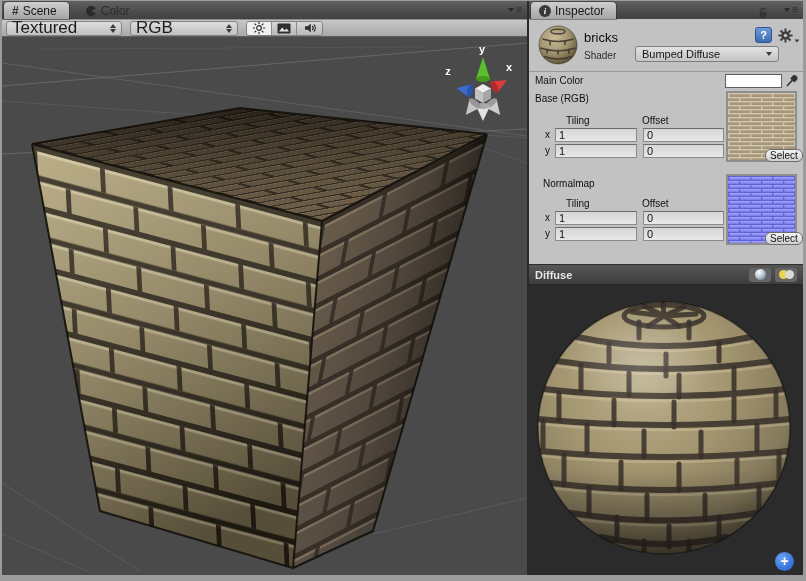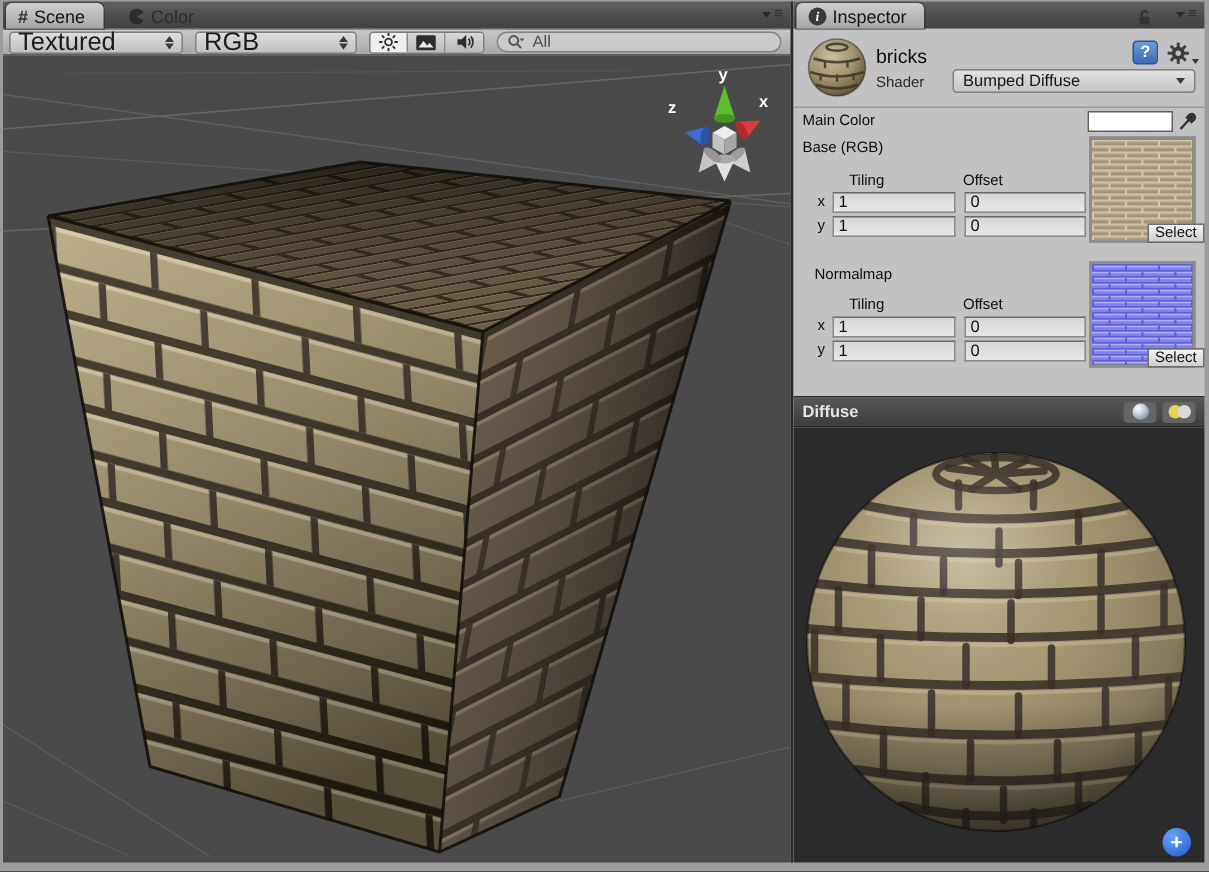--- a/index.html
+++ b/index.html
@@ -38,21 +38,21 @@
   .inspector{flex:1;background:#c2c2c2;position:relative;display:flex;flex-direction:column;}
   .insp-body{position:relative;flex:0 0 245px;font-size:11px;color:#0e0e0e;}
   .abs{position:absolute;}
   .mat-name{font-size:13px;color:#0c0c0c;}
   .lbl{font-size:10px;color:#0e0e0e;}
   .shader-popup{height:16px;background:linear-gradient(#e2e2e2,#c4c4c4);border:1px solid #7f7f7f;border-radius:3px;display:flex;align-items:center;justify-content:space-between;padding:0 6px;font-size:11px;color:#151515;}
   .fld{height:14px;border:1px solid #8a8a8a;border-top-color:#6b6b6b;background:linear-gradient(#d6d6d6,#e8e8e8);font-size:11px;color:#111;padding:0 0 0 3px;outline:none;}
   .hline{height:1px;background:#979797;left:0;right:0;}
   .swatch{width:57px;height:14px;background:#fff;border:1px solid #5f5f5f;}
   .thumb{width:71px;height:71px;border:2px solid #8e8e8e;box-shadow:inset 0 0 0 1px #565656;background:#777;}
-  .selectbtn{font-size:10px;color:#111;background:linear-gradient(#f4f4f4,#cfcfcf);border:1px solid #6d6d6d;border-radius:0;padding:0 4px;height:13px;line-height:12px;}
+  .selectbtn{font-size:10px;color:#111;background:linear-gradient(#f4f4f4,#cfcfcf);border:1px solid #6d6d6d;border-radius:6px;padding:0 4px;height:13px;line-height:12px;}
   .helpicon{width:17px;height:16px;border-radius:3px;background:linear-gradient(#6d9bd6,#3c6cb2);border:1px solid #2d5391;color:#fff;font-size:11px;font-weight:bold;display:flex;align-items:center;justify-content:center;}
   .infoicon{width:12px;height:12px;border-radius:50%;background:#393939;color:#fff;font-size:9px;font-weight:bold;display:flex;align-items:center;justify-content:center;font-family:"Liberation Serif",serif;font-style:italic;}
   .preview-hdr{height:21px;background:linear-gradient(#575757,#3d3d3d);border-top:1px solid #2e2e2e;border-bottom:1px solid #262626;display:flex;align-items:center;padding:0 6px;flex:0 0 auto;}
   .preview-hdr .ttl{color:#e4e4e4;font-size:11px;font-weight:bold;flex:1;}
   .ph-btn{width:22px;height:14px;border-radius:3px;background:#656565;display:flex;align-items:center;justify-content:center;margin-left:4px;}
   .sphere-dot{width:11px;height:11px;border-radius:50%;background:radial-gradient(circle at 35% 30%,#fff,#b9c6d4 45%,#7e92a6 75%,#5d7186);}
   .two-dots{position:relative;width:15px;height:10px;}
   .two-dots b{position:absolute;width:9px;height:9px;border-radius:50%;}
   .two-dots b:first-child{left:0;top:0;background:#e8d44d;}
   .two-dots b:last-child{right:0;top:0;background:#d9d9d9;}
@@ -114,28 +114,20 @@
               <rect x="0.5" y="0.5" width="13" height="10" rx="1" fill="#2e2e2e"></rect>
               <path d="M2 8.6 5.3 4.4 7.8 7.4 9.4 5.6 12 8.6 Z" fill="#e9e9e9"></path>
             </svg>
           </div>
           <div class="tbtn">
             <svg width="14" height="14" viewBox="0 0 14 14">
               <path d="M2 5.2 H4.8 L7.8 2.4 V11.6 L4.8 8.8 H2 Z" fill="#2e2e2e"></path>
               <path d="M9.3 4.8 a3.2 3.2 0 0 1 0 4.4 M10.9 3.3 a5.6 5.6 0 0 1 0 7.4" stroke="#2e2e2e" stroke-width="1.2" fill="none"></path>
             </svg>
           </div>
-        </div>
-        <div class="search">
-          <svg width="14" height="12" viewBox="0 0 14 12">
-            <circle cx="4.5" cy="5" r="3" stroke="#555" stroke-width="1.3" fill="none"></circle>
-            <path d="M6.8 7.3 9.4 10" stroke="#555" stroke-width="1.3"></path>
-            <path d="M10.5 4.5 l4 0 -2 2.6 z" fill="#555" transform="scale(.8)"></path>
-          </svg>
-          <input type="text" value="All" style="">
         </div>
       </div>
 
       <div class="viewport">
         <svg width="525" height="538" viewBox="0 0 525 538">
           <defs>
             <linearGradient id="faceL" x1="0" y1="0" x2="0.55" y2="1">
               <stop offset="0" stop-color="#b2a67e"></stop>
                 <stop offset="0.5" stop-color="#998c66"></stop>
                 <stop offset="1" stop-color="#7a6f51"></stop>
@@ -286,21 +278,21 @@
             <ellipse cx="20" cy="6.5" rx="7" ry="2.3"></ellipse>
             <path d="M4.5 14 Q20 19 35.5 14"></path>
             <path d="M2.2 23 Q20 29 37.8 23"></path>
             <path d="M6 31.5 Q20 36.5 34 31.5"></path>
             <path d="M12 15.6 V20.5 M27 15.2 V20 M20 24.5 V29.5 M9 23.8 V28.6 M31 23.6 V28.4"></path>
           </g>
           <circle cx="20" cy="20" r="19" fill="none" stroke="rgba(0,0,0,0.4)"></circle>
         </svg>
         <span class="abs mat-name" style="left:55px;top:11px;">bricks</span>
         <span class="abs lbl" style="left:55px;top:31px;color:#2c2c2c;">Shader</span>
-        <div class="abs shader-popup" style="left:106px;top:27px;width:162px;">
+        <div class="abs shader-popup" style="left:106px;top:27px;width:144px;">
           <span>Bumped Diffuse</span>
           <span class="tri-dn" style="border-top-color:#3a3a3a;"></span>
         </div>
         <div class="abs helpicon" style="left:226px;top:8px;">?</div>
         <div class="abs gearwrap" style="left:249px;top:9px;">
           <svg width="15" height="15" viewBox="0 0 14 14">
             <g fill="#3c3c3c">
               <circle cx="7" cy="7" r="4"></circle>
               <rect x="6.1" y="0.4" width="1.8" height="3"></rect>
                 <rect x="6.1" y="10.6" width="1.8" height="3"></rect>

